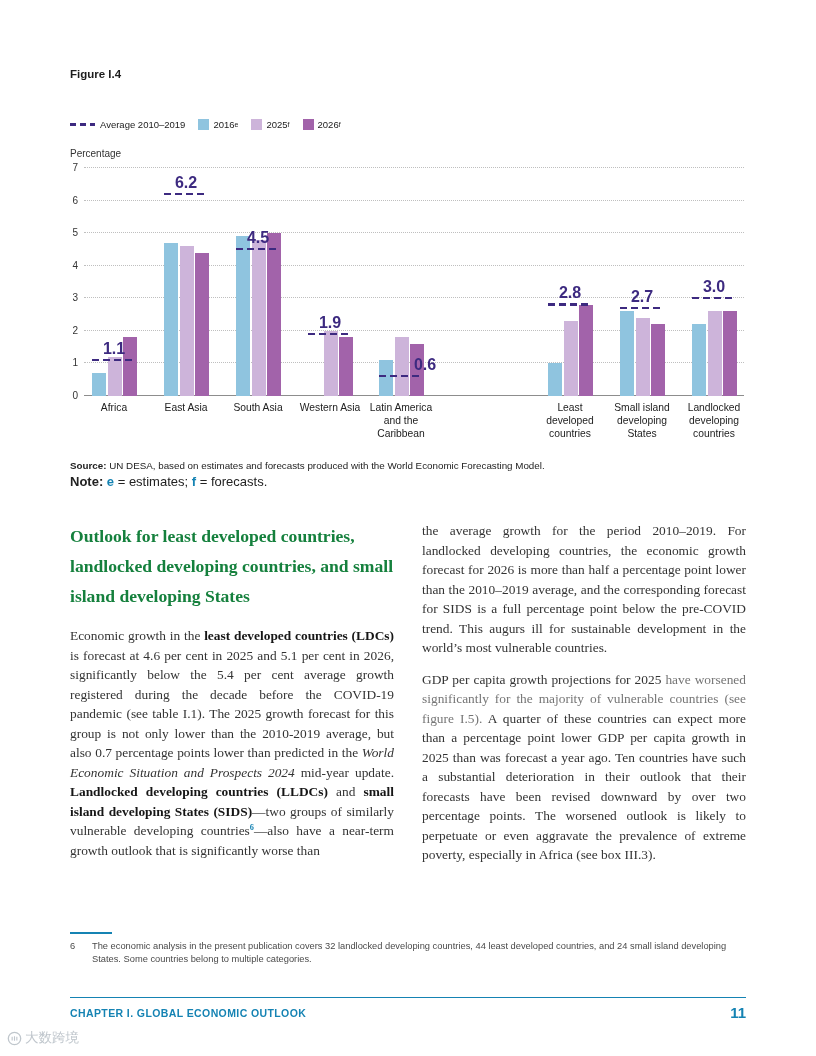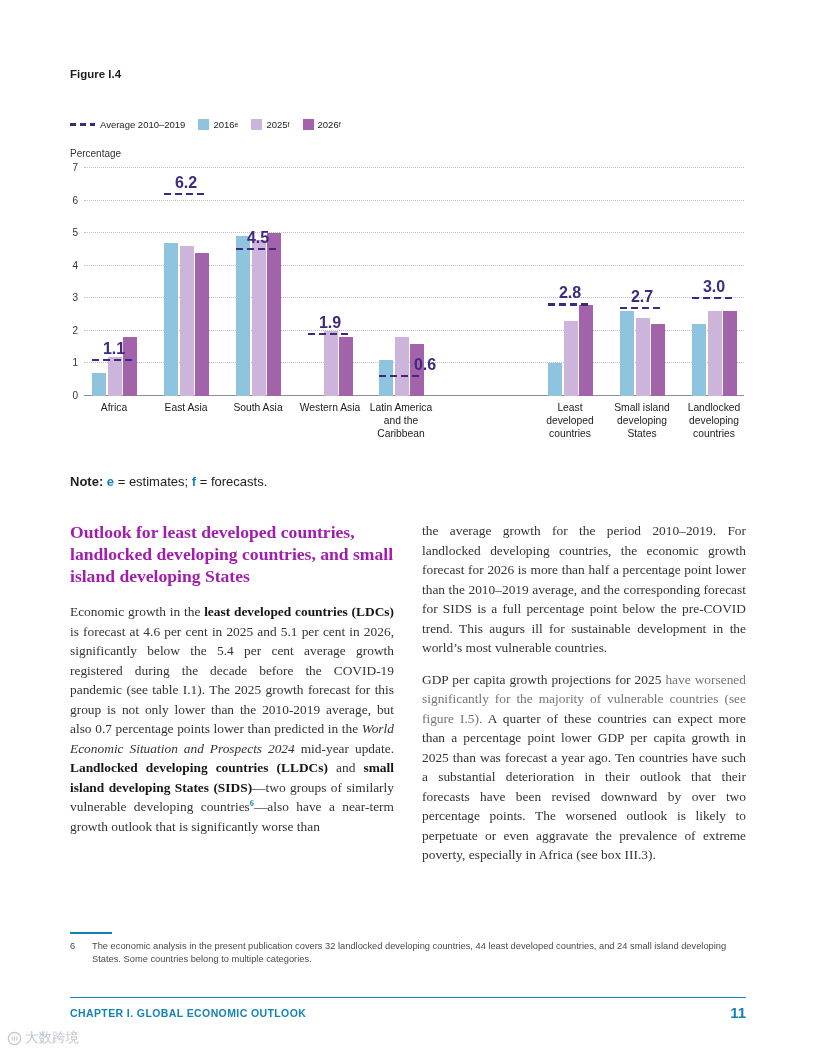--- a/index.html
+++ b/index.html
@@ -35,21 +35,21 @@
 
   .source-line { position:absolute; left:70px; top:460px; font-size:9.8px; color:#222; }
   .note-line   { position:absolute; left:70px; top:474px; font-size:13px; color:#222; }
   .b { font-weight:700; }
   .rblue { color:#1583b3; font-weight:700; }
 
   
   .cols { position:absolute; left:70px; top:521px; width:676px; display:flex; gap:28px; }
   .col { width:324px; font-family:"Liberation Serif", serif; font-size:13.4px;
     line-height:19.5px; color:#333; text-align:justify; }
-  .col h2 { margin:0 0 15px 0; font-size:17.6px; line-height:22px; color:#a21caf;
+  .col h2 { margin:0 0 15px 0; font-size:17.6px; line-height:30px; color:#15803d;
     font-weight:700; text-align:left; }
   .col h3 { margin:0 0 16px 0; font-family:"Liberation Sans", sans-serif;
     font-size:13.6px; line-height:17.5px; color:#1583b3; font-weight:700;
     white-space:pre-line; text-align:left; }
   .col p { margin:0 0 12px 0; }
   .rb { font-weight:700; color:#161616; }
   .ri { font-style:italic; }
   .rg { color:#757575; }
   sup { font-size:0.62em; line-height:0; }
 
@@ -175,20 +175,23 @@
 developed
 countries</div>
       <div class="xlabel" style="left: 518px;">Small island
 developing
 States</div>
       <div class="xlabel" style="left: 590px;">Landlocked
 developing
 countries</div>
     </div>
 
+  <div class="source-line">
+    <span class="b">Source:</span><span> UN DESA, based on estimates and forecasts produced with the World Economic Forecasting Model.</span>
+  </div>
   <div class="note-line">
     <span class="b">Note:</span><span><span> </span><span class="rblue">e</span><span> = estimates; </span><span class="rblue">f</span><span> = forecasts.</span></span>
   </div>
 
   <div class="cols">
     <div class="col">
       <h2>Outlook for least developed countries, landlocked developing countries, and small island developing States</h2>
       <p><span>Economic growth in the </span><span class="rb">least developed countries (LDCs)</span><span> is forecast at 4.6 per cent in 2025 and 5.1 per cent in 2026, significantly below the 5.4 per cent average growth registered during the decade before the COVID-19 pandemic (see table I.1). The 2025 growth forecast for this group is not only lower than the 2010-2019 average, but also 0.7 percentage points lower than predicted in the </span><span class="ri">World Economic Situation and Prospects 2024</span><span> mid-year update. </span><span class="rb">Landlocked developing countries (LLDCs)</span><span> and </span><span class="rb">small island developing States (SIDS)</span><span>—two groups of similarly vulnerable developing countries</span><sup class="rblue">6</sup><span>—also have a near-term growth outlook that is significantly worse than</span></p>
     </div>
     <div class="col">

